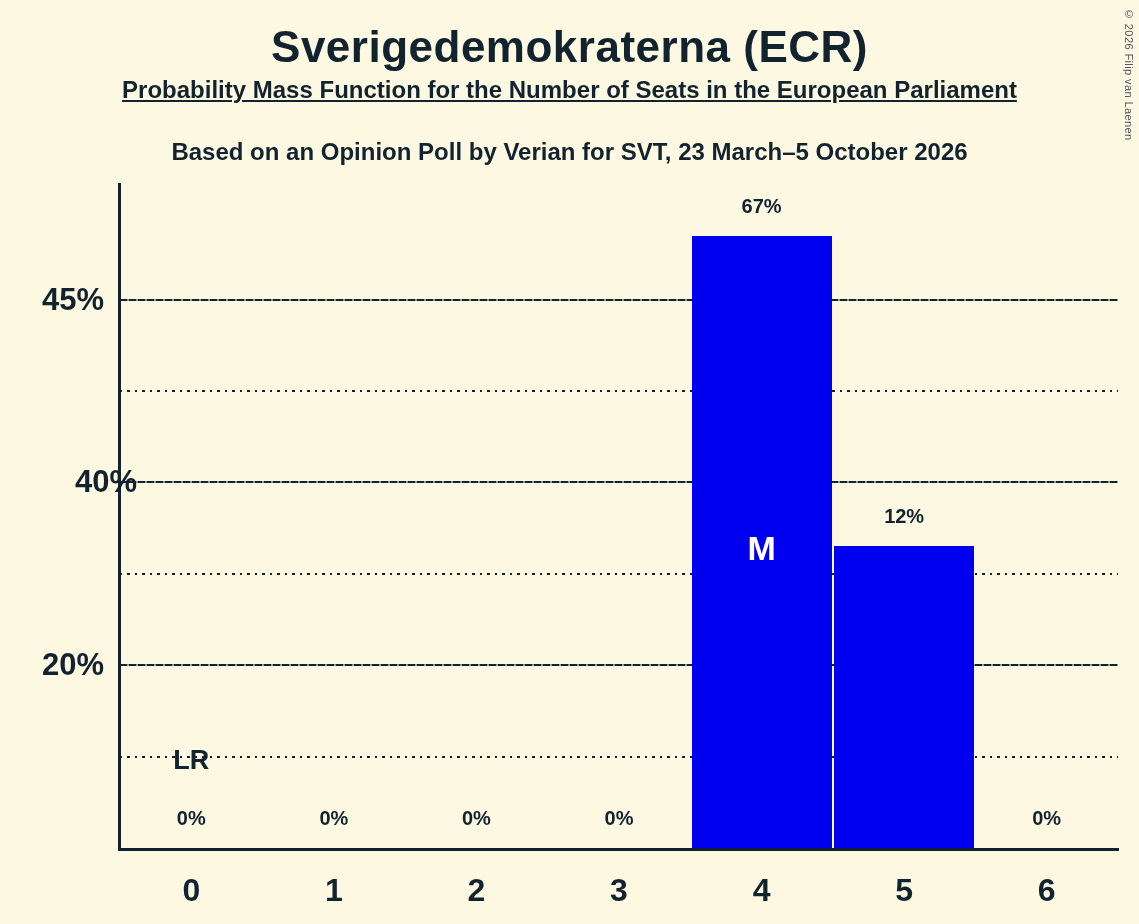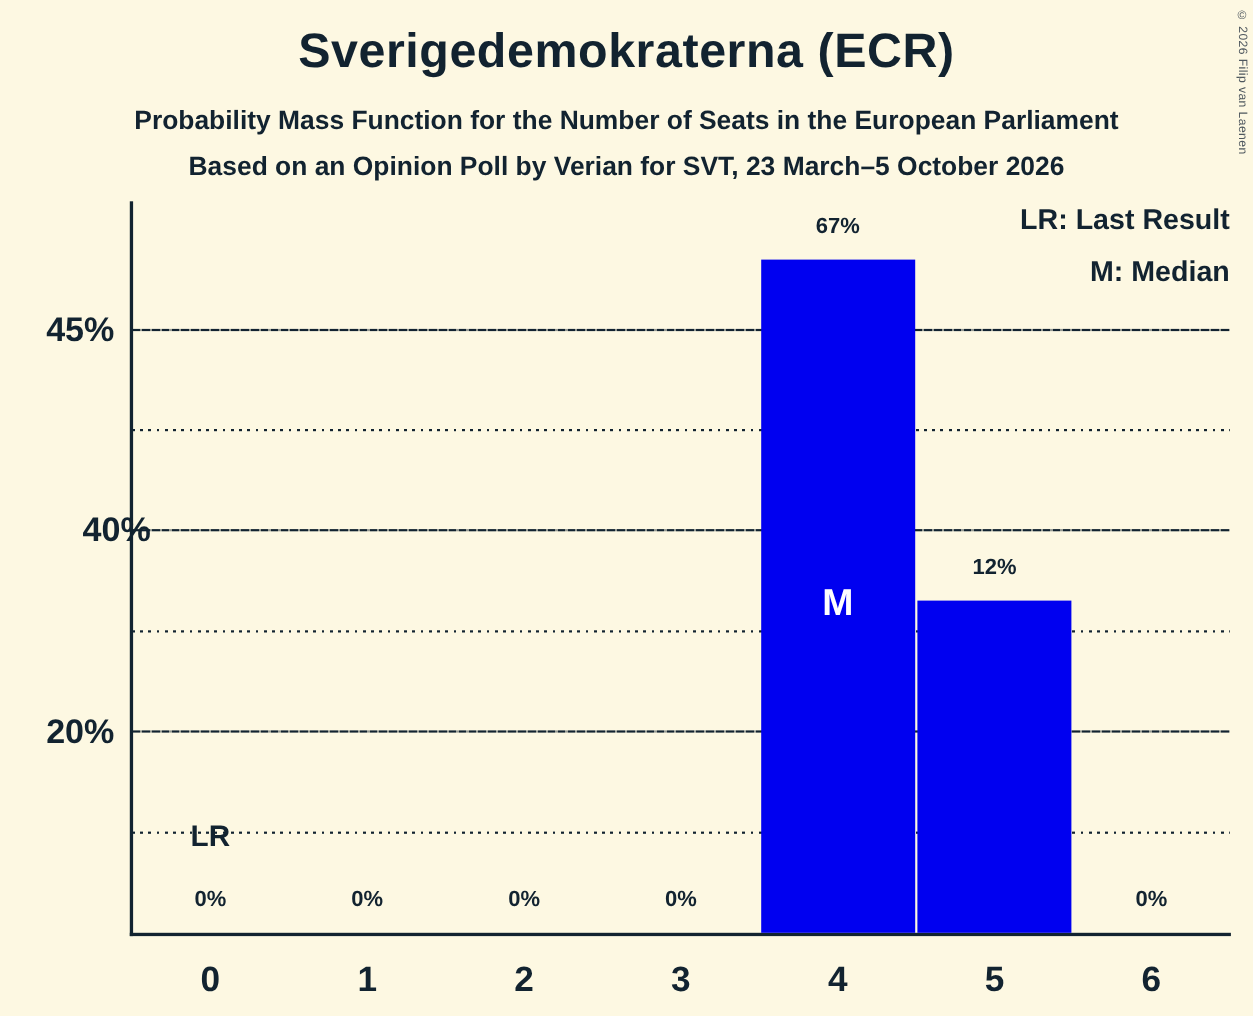--- a/index.html
+++ b/index.html
@@ -23,21 +23,21 @@
     font-size: 44px;
     font-weight: 700;
     letter-spacing: 0.5px;
   }
   .subtitle {
     left: 0; width: 1139px;
     text-align: center;
     font-size: 24px;
     font-weight: 700;
   }
-  .subtitle1 { top: 96px; }
+  .subtitle1 { top: 76px; text-decoration: underline; }
   .subtitle2 { top: 138px; }
   .copyright {
     top: 8px; right: 4px;
     writing-mode: vertical-rl;
     font-size: 11px;
     color: #4e575e;
     letter-spacing: 0.4px;
   }
   .legend {
     top: 184px; right: 21px;
@@ -106,24 +106,20 @@
 </style>
 </head>
 <body>
 
 <div id="stage">
   <div class="abs title">Sverigedemokraterna (ECR)</div>
   <div class="abs subtitle subtitle1">Probability Mass Function for the Number of Seats in the European Parliament</div>
   <div class="abs subtitle subtitle2">Based on an Opinion Poll by Verian for SVT, 23 March–5 October 2026</div>
   <div class="abs copyright">© 2026 Filip van Laenen</div>
 
-  <div class="abs legend">
-    <div>LR: Last Result</div>
-    <div>M: Median</div>
-  </div>
 
   <div class="abs y-axis"></div>
   <div class="abs x-axis"></div>
 
   <div id="plot-dynamic">
       <div class="abs gridline dotted" style="top: 755.6px;"></div>
       <div class="abs gridline solid" style="top: 664.2px;"></div>
       <div class="abs ytick-label" style="top: 646.2px;">20%</div>
       <div class="abs gridline dotted" style="top: 572.8px;"></div>
       <div class="abs gridline solid" style="top: 481.4px;"></div>

